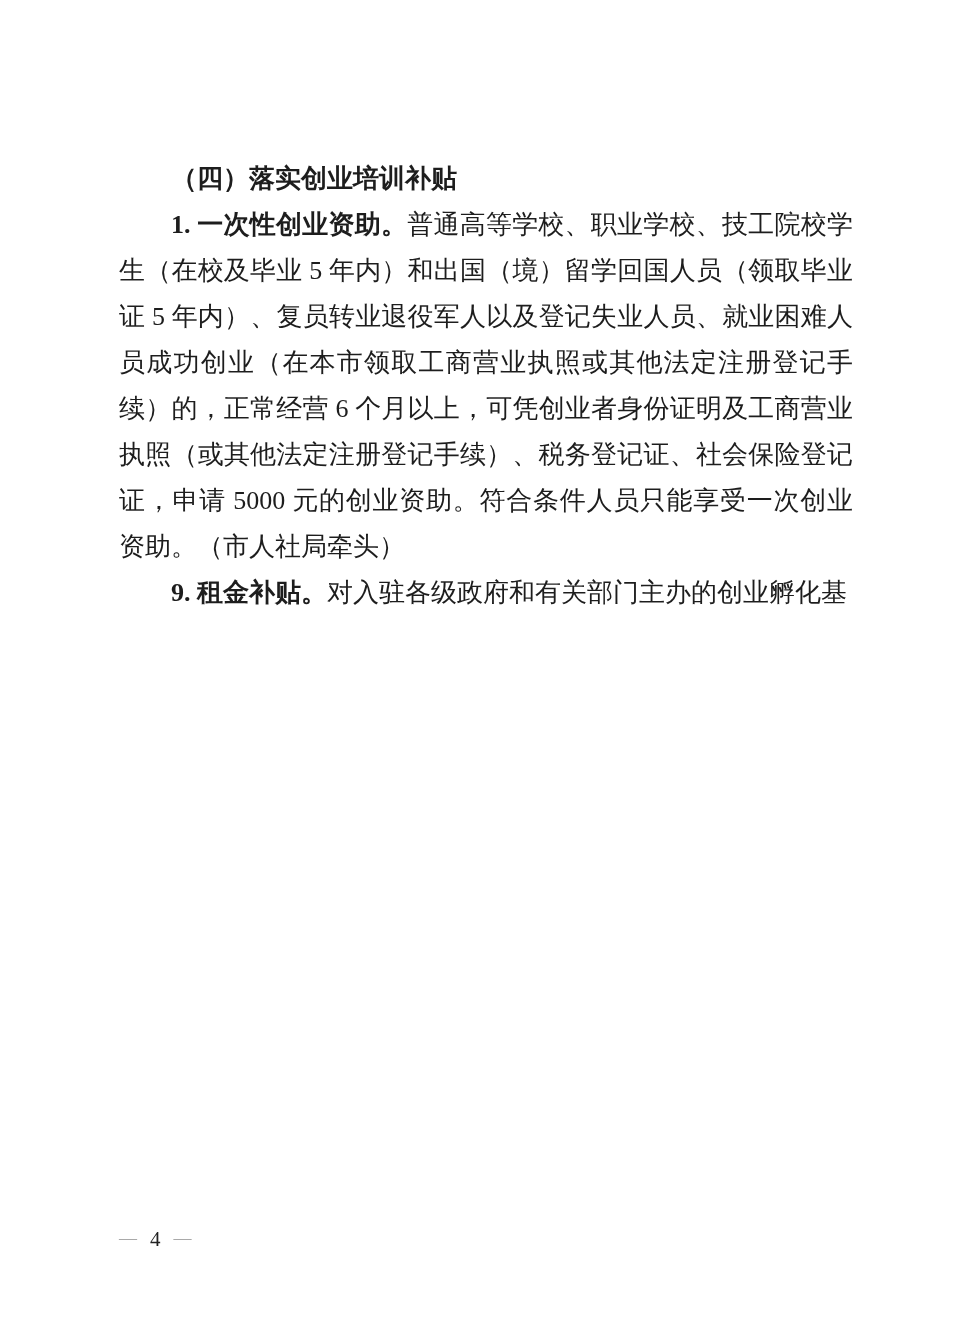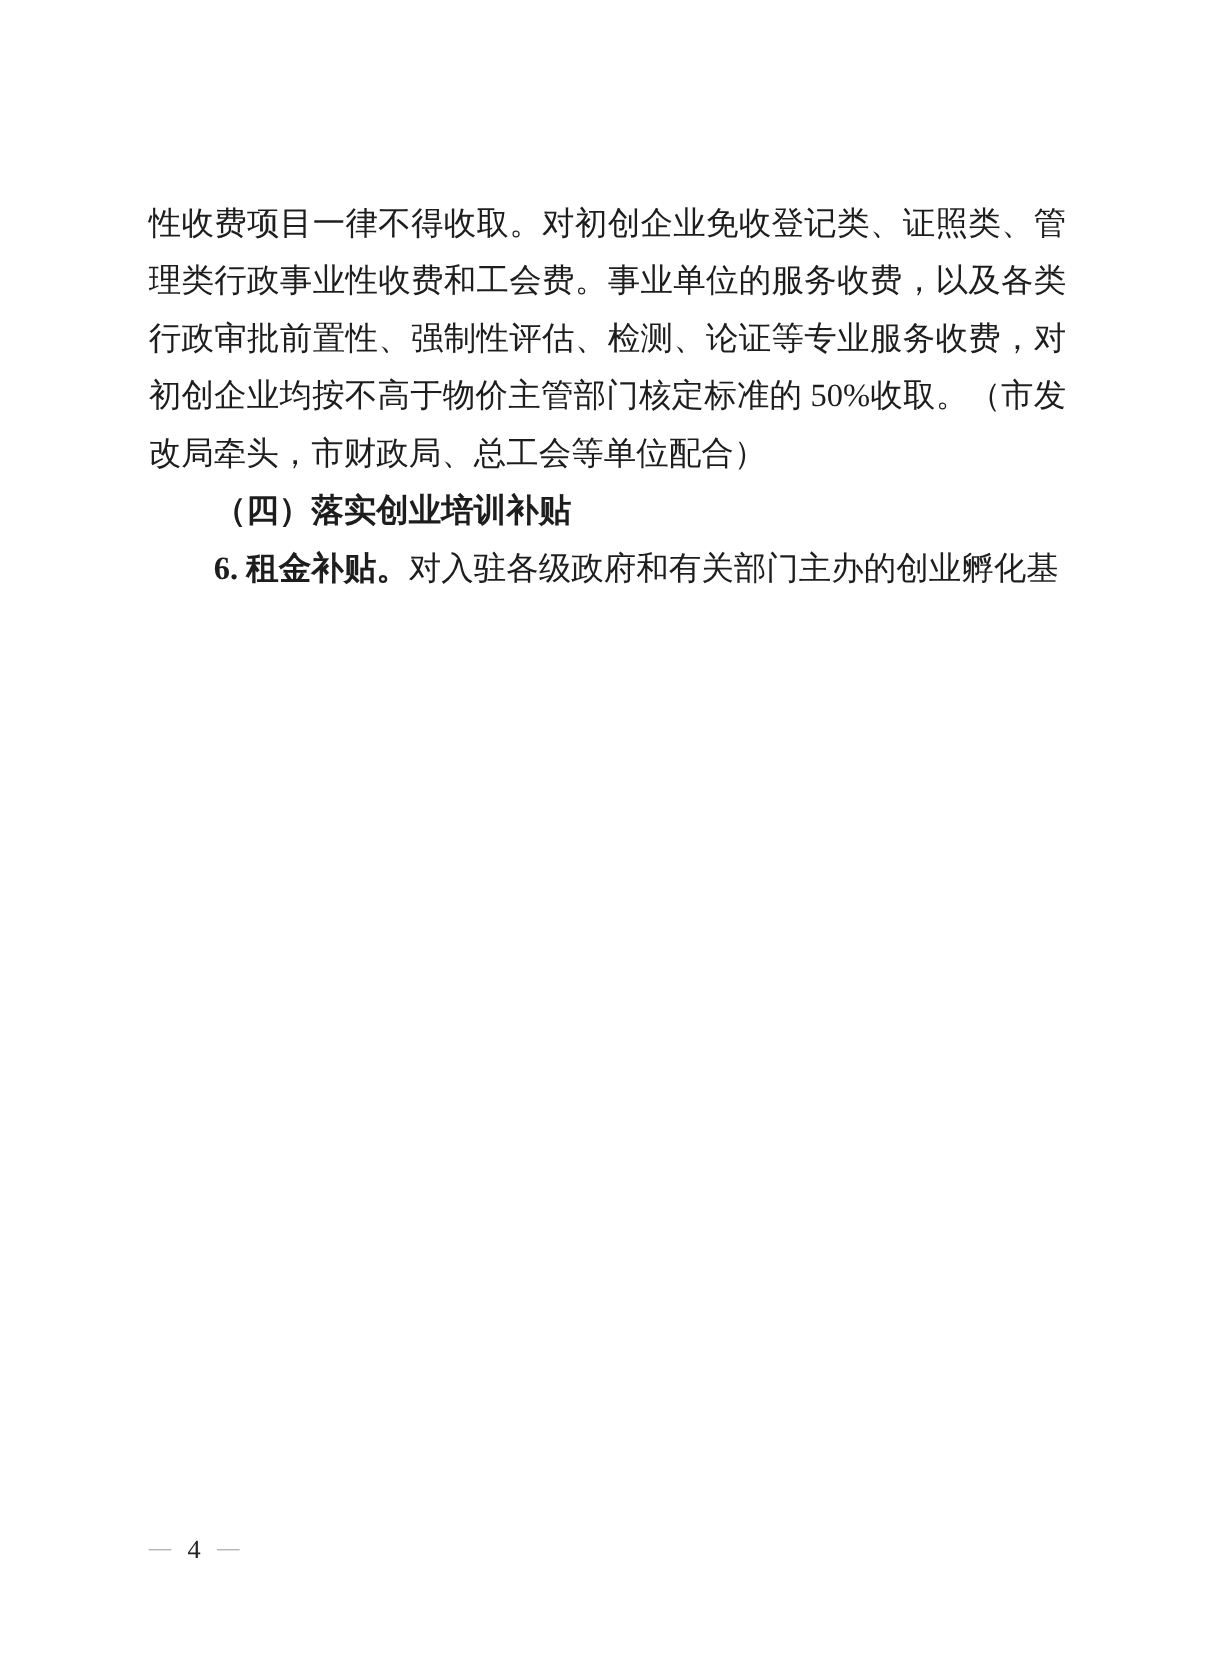--- a/index.html
+++ b/index.html
@@ -55,20 +55,20 @@
   .footer .page-num {
     margin: 0 13px;
     color: #222222;
   }
 </style>
 </head>
 <body>
 
 <div class="page">
   <div class="content" id="doc-body">
-      <p class="para body"><span class="run">性收费项目一律不得收取。对初创企业免收登记类、证照类、管理类行政事业性收费和工会费。事业单位的服务收费，以及各类行政审批前置性、强制性评估、检测、论证等专业服务收费，对初创企业均按不高于物价主管部门核定标准的 50%收取。（市发改局牵头，市财政局、总工会等单位配合）</span></p>
       <p class="para heading indent"><span class="run bold">（四）落实创业培训补贴</span></p>
-      <p class="para body indent"><span class="run bold">6. 租金补贴。</span><span class="run">对入驻各级政府和有关部门主办的创业孵化基</span></p>
+      <p class="para body indent"><span class="run bold">1. 一次性创业资助。</span><span class="run">普通高等学校、职业学校、技工院校学生（在校及毕业 5 年内）和出国（境）留学回国人员（领取毕业证 5 年内）、复员转业退役军人以及登记失业人员、就业困难人员成功创业（在本市领取工商营业执照或其他法定注册登记手续）的，正常经营 6 个月以上，可凭创业者身份证明及工商营业执照（或其他法定注册登记手续）、税务登记证、社会保险登记证，申请 5000 元的创业资助。符合条件人员只能享受一次创业资助。（市人社局牵头）</span></p>
+      <p class="para body indent"><span class="run bold">9. 租金补贴。</span><span class="run">对入驻各级政府和有关部门主办的创业孵化基</span></p>
     </div>
   <div class="footer">
     <span class="dash">—</span><span class="page-num">4</span><span class="dash">—</span>
   </div>
 </div>
 
 </body></html>

